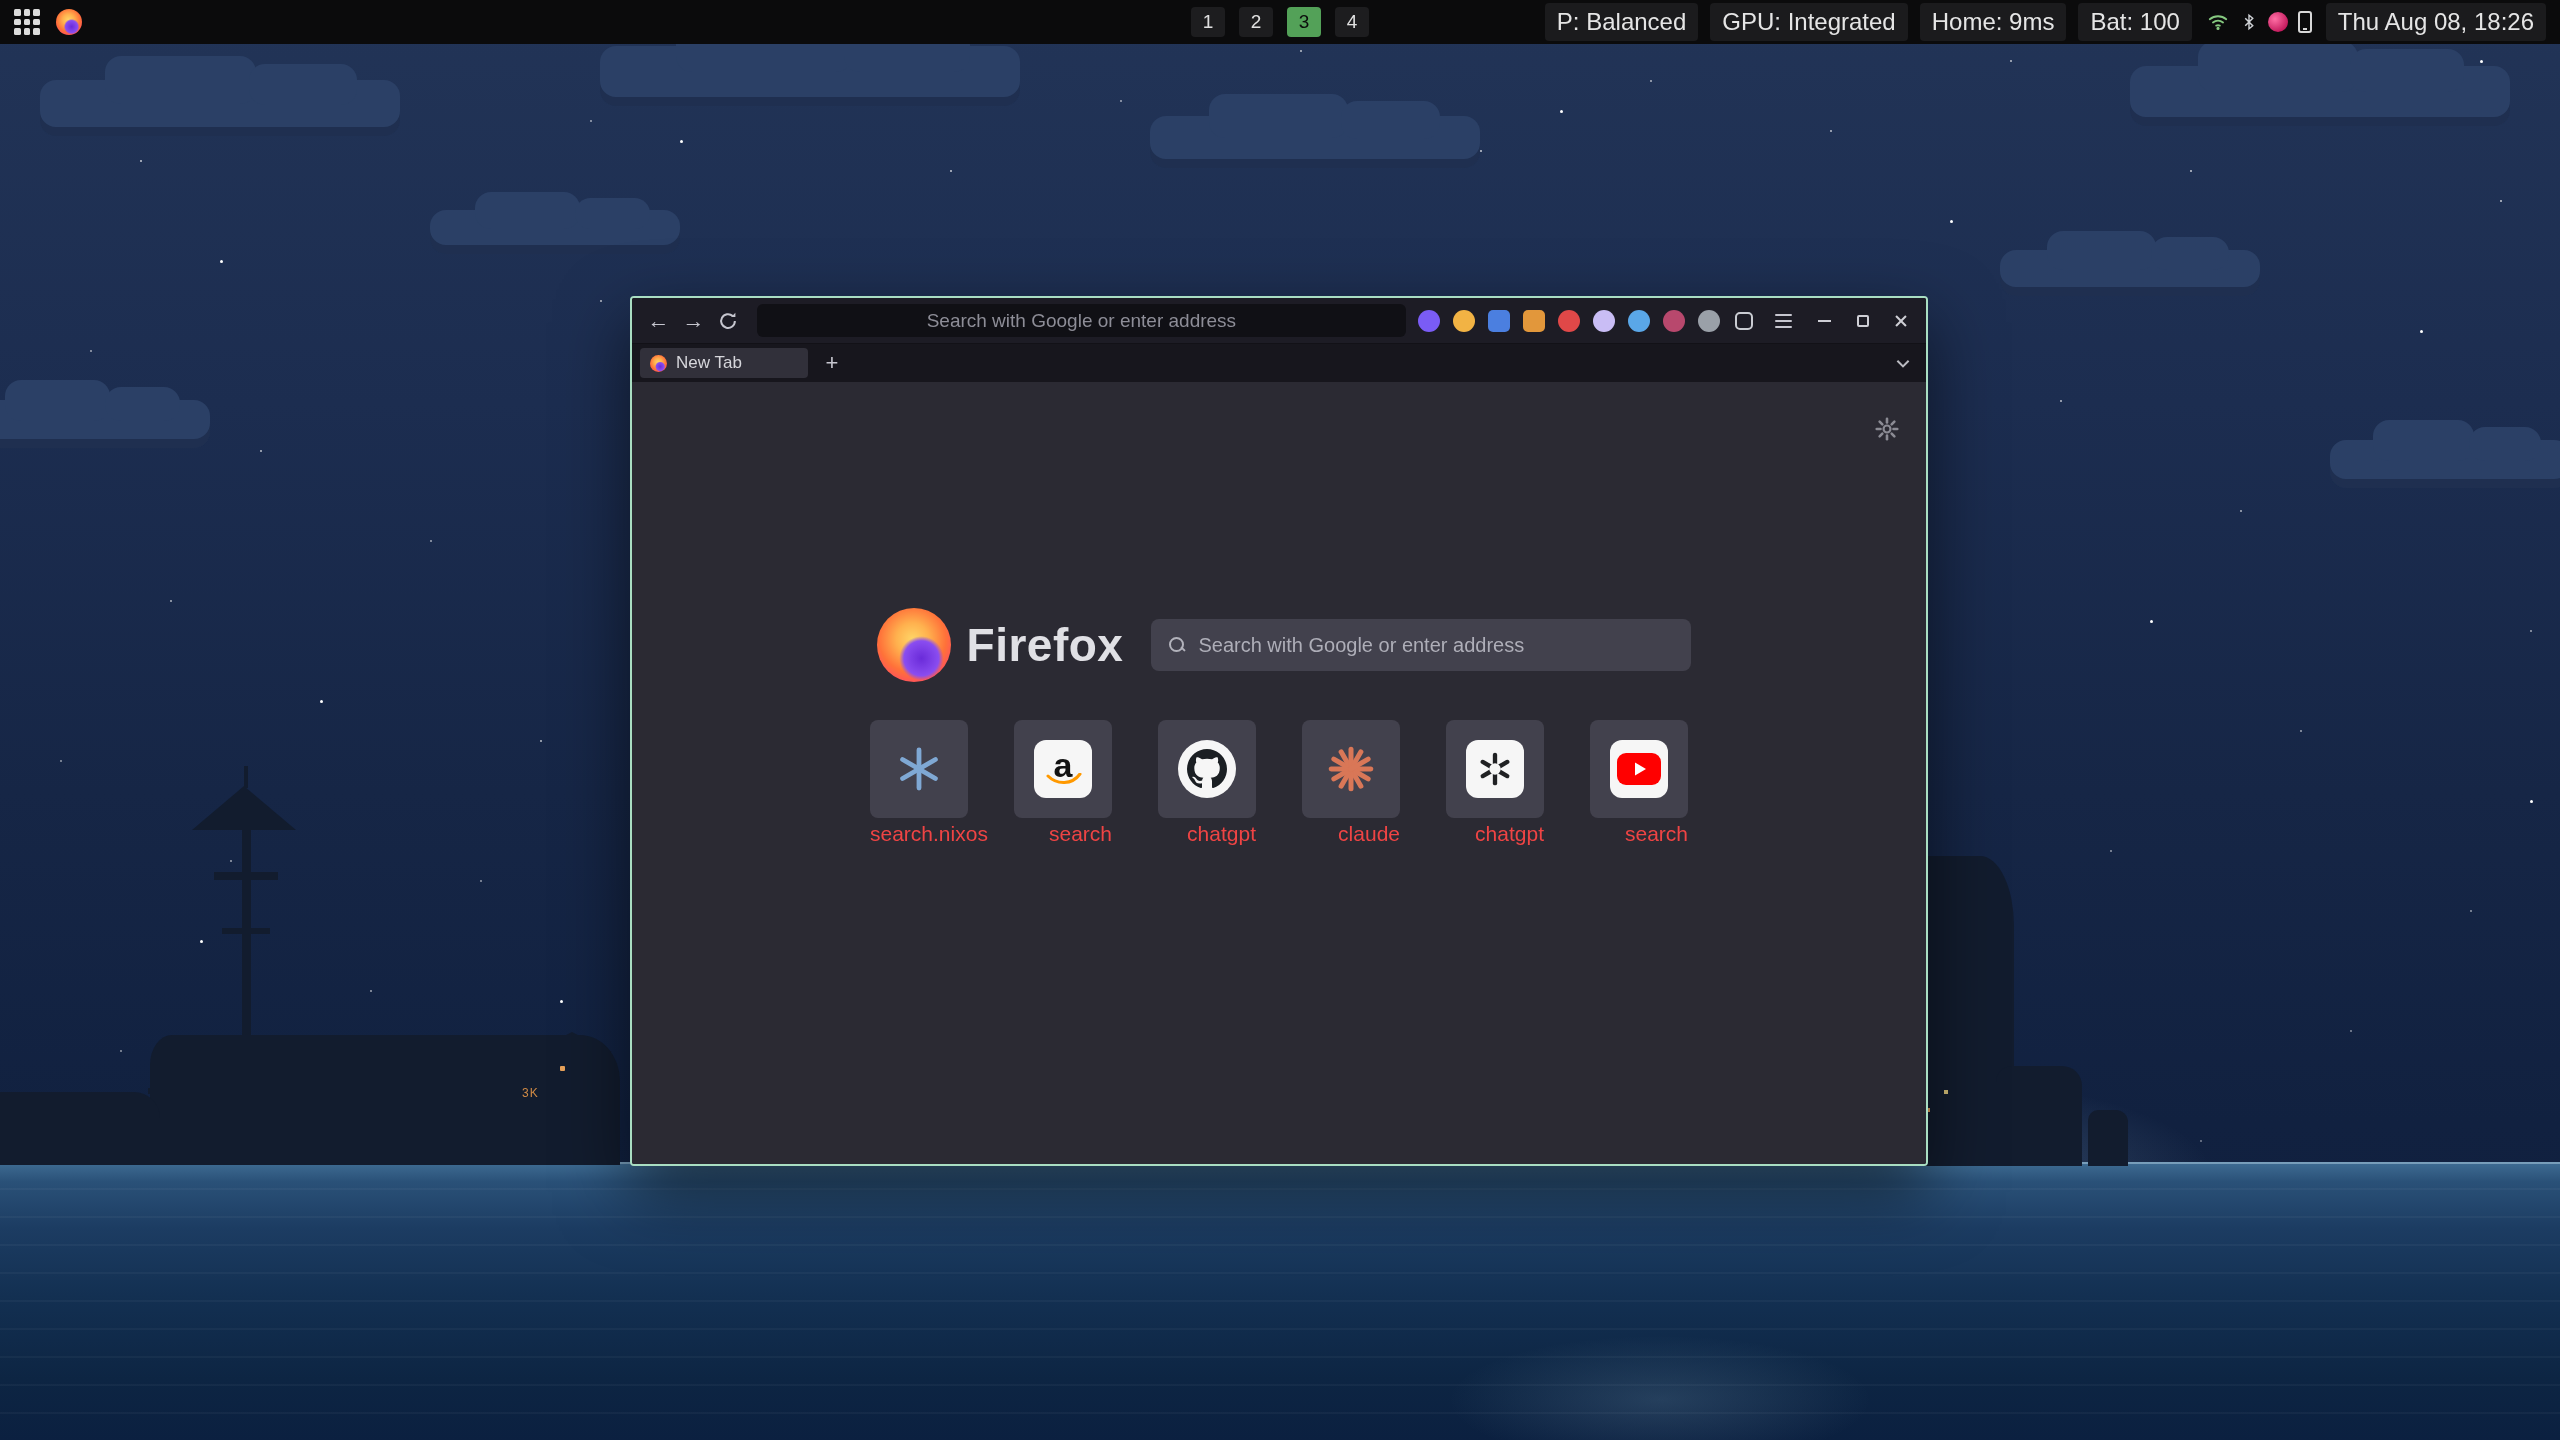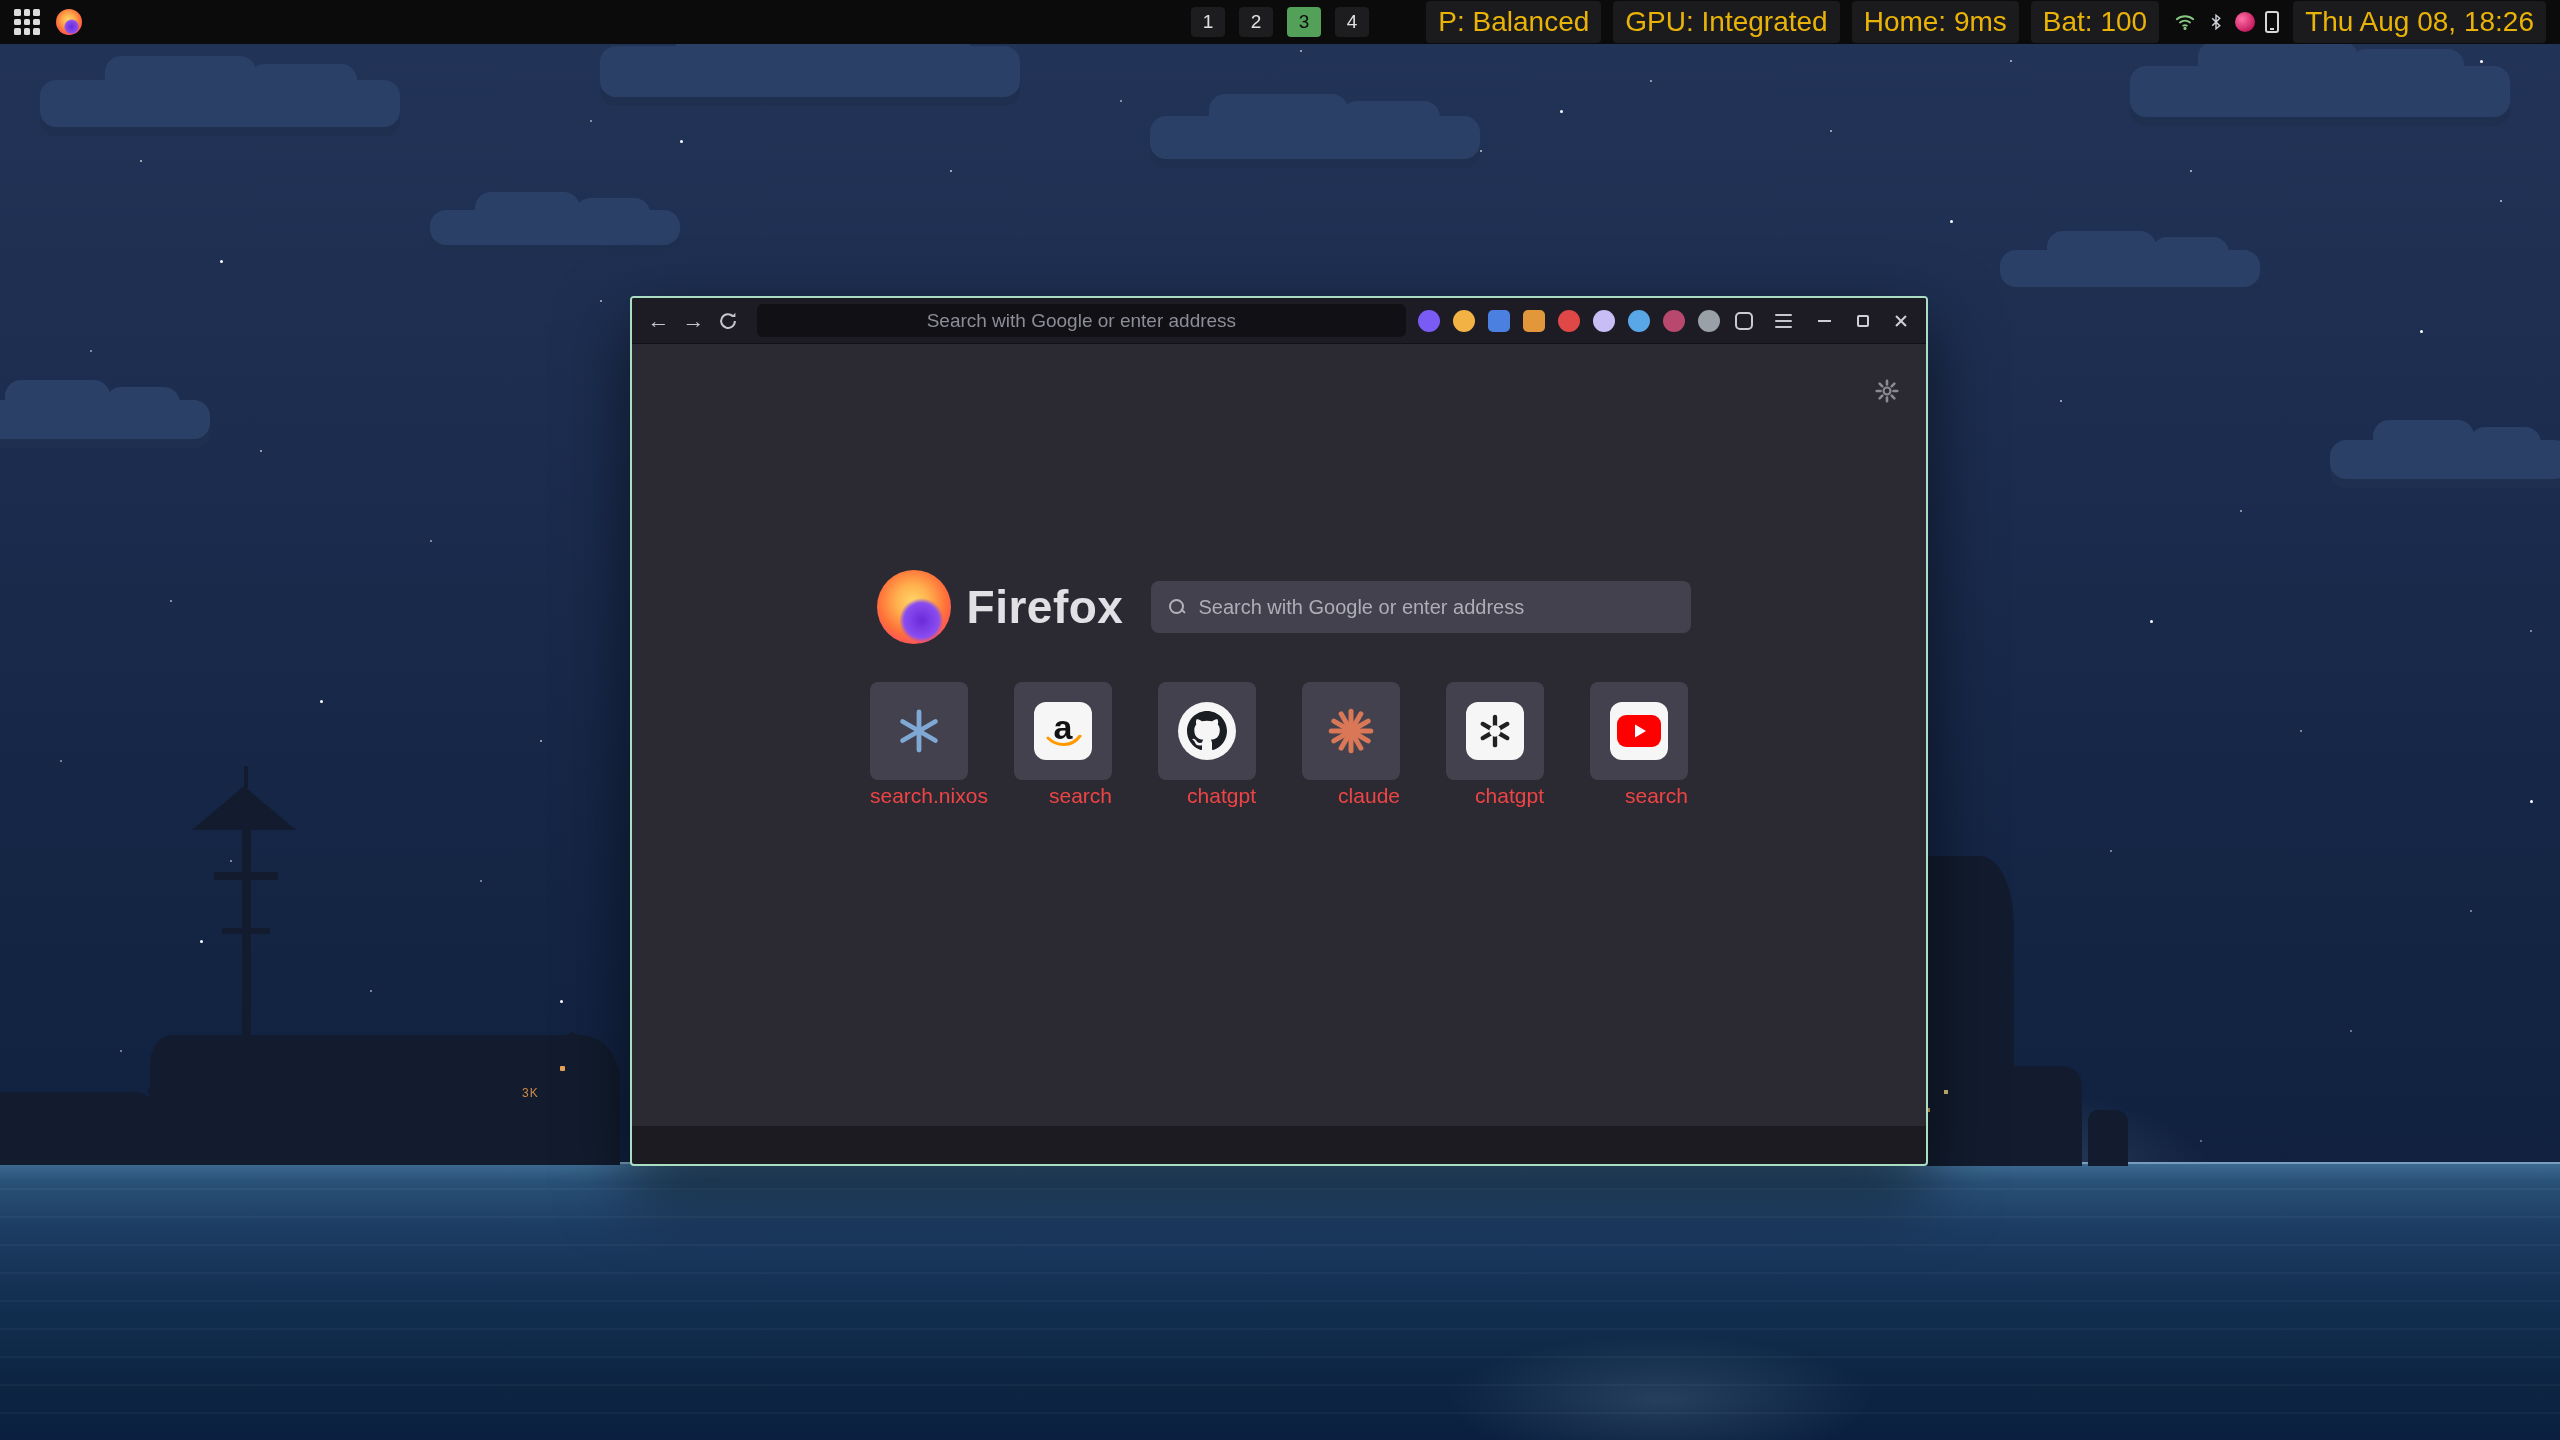--- a/index.html
+++ b/index.html
@@ -80,21 +80,21 @@
   .ff-ball { border-radius:50%;
     background:radial-gradient(circle at 60% 68%,#6a2bd9 0%,#8a4df0 26%,rgba(0,0,0,0) 33%),
       radial-gradient(circle at 48% 42%,#ffd567 0%,#ffb14e 28%,#ff7139 58%,#ff4f5e 78%,#d6356f 96%); }
   .tb-ff { width:26px; height:26px; }
   .tb-center { position:absolute; left:50%; top:0; height:44px; transform:translateX(-50%);
     display:flex; align-items:center; gap:14px; }
   .ws { width:34px; height:30px; border-radius:4px; background:#1d1d1f; color:#e0e0e0;
     display:flex; align-items:center; justify-content:center; font-size:19px; }
   .ws.active { background:#53a158; color:#0c0c0c; }
   .tb-right { margin-left:auto; display:flex; align-items:center; gap:12px; }
-  .chip { background:#1b1b1d; border-radius:4px; padding:5px 12px; font-size:28px; color:#eab308; white-space:nowrap; }
+  .chip { background:#1b1b1d; border-radius:4px; padding:5px 12px; font-size:24px; color:#e5e5e5; white-space:nowrap; }
   .tray { display:flex; align-items:center; gap:10px; margin:0 2px; }
   .pink-dot { width:20px; height:20px; border-radius:50%;
     background:radial-gradient(circle at 35% 35%,#ff6fa5,#c2185b 75%); }
   .phone-ic { width:14px; height:22px; border:2px solid #d8d8d8; border-radius:3px; position:relative; }
   .phone-ic::after { content:""; position:absolute; left:50%; bottom:1px; transform:translateX(-50%);
     width:4px; height:2px; background:#d8d8d8; }
 
   
   .fx-window { position:absolute; left:630px; top:296px; width:1298px; height:870px;
     border:2px solid #a9dec2; border-radius:4px; background:#1c1b22; overflow:hidden;
@@ -294,20 +294,33 @@
           </div>
         <div class="win-btn">
             <span class="max-box"></span>
           </div>
         <div class="win-btn">
             <span class="close-x"></span>
           </div>
       </div>
     </div>
 
+    <div class="fx-tabbar">
+      <div class="tab">
+        <div class="ff-ball tab-fav"></div>
+        <span class="tab-title">New Tab</span>
+      </div>
+      <div class="newtab-btn">+</div>
+      <div class="fx-spacer"></div>
+      <div class="tab-overflow">
+        <svg width="18" height="18" viewBox="0 0 16 16">
+          <path d="M3 6l5 5 5-5" fill="none" stroke="#b9b9c0" stroke-width="1.8"></path>
+        </svg>
+      </div>
+    </div>
 
     <div class="fx-content">
       <div class="gear-btn">
         <svg width="26" height="26" viewBox="0 0 24 24">
           <circle cx="12" cy="12" r="3.2" fill="none" stroke="#8b8b94" stroke-width="2"></circle>
           <g stroke="#8b8b94" stroke-width="2.4" stroke-linecap="round">
             <line x1="12" y1="2.5" x2="12" y2="6"></line>
               <line x1="12" y1="18" x2="12" y2="21.5"></line>
             <line x1="2.5" y1="12" x2="6" y2="12"></line>
               <line x1="18" y1="12" x2="21.5" y2="12"></line>

